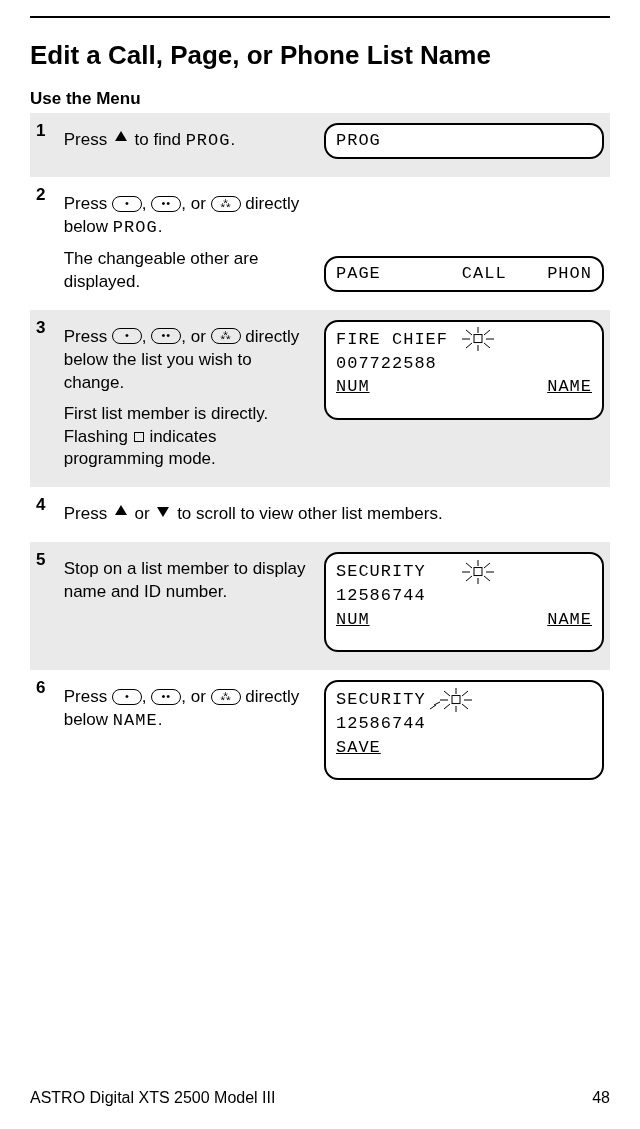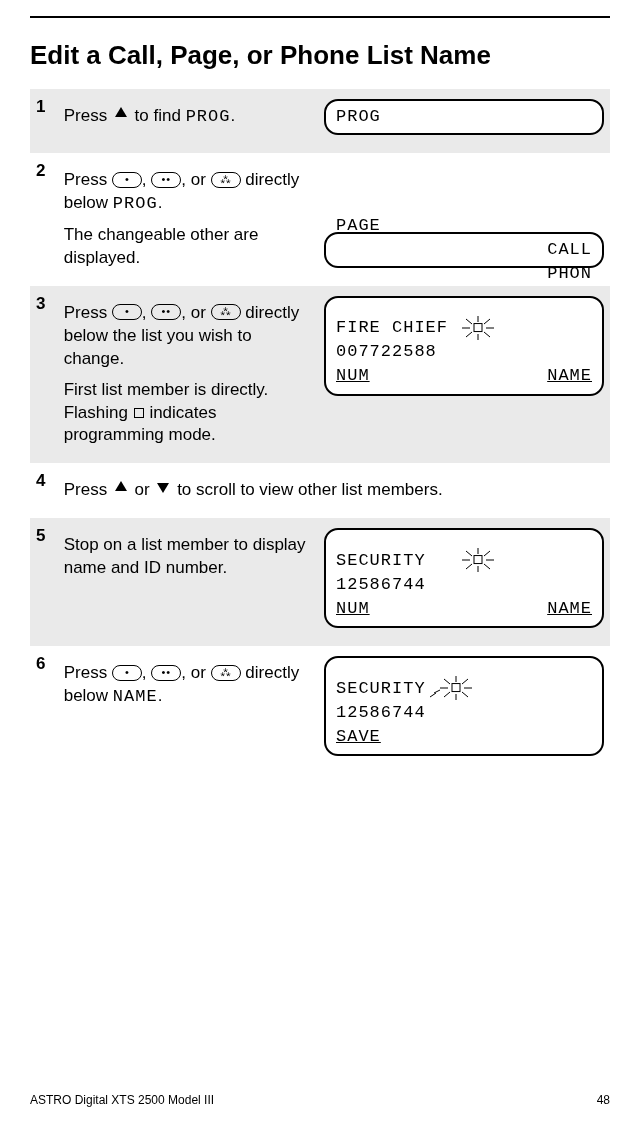--- a/index.html
+++ b/index.html
@@ -94,51 +94,52 @@
     border-radius: 14px;
     padding: 6px 10px;
     font-family: "Courier New", monospace;
     font-size: 17px;
     letter-spacing: 1px;
     line-height: 1.4;
     margin: 2px 0 10px 0;
     width: 280px;
   }
   .lcd .row { display: flex; justify-content: space-between; white-space: pre; text-decoration: underline; }
-  .lcd .row3 { display: flex; justify-content: space-between; flex-direction: column; }
+  .lcd .row3 { display: flex; justify-content: space-between; }
   .lcd .row3 span { flex: 1; }
   .lcd .row3 span:nth-child(2){ text-align: right; }
   .lcd .row3 span:nth-child(3){ text-align: right; }
   .lcd.single { height: 36px; display: flex; align-items: center; }
-  .lcd.tall { min-height: 100px; display: flex; flex-direction: column; justify-content: flex-end; }
+  .lcd.tall { min-height: 100px; display: flex; flex-direction: column; justify-content: flex-start; }
   .burst {
     display: inline-block; vertical-align: middle; position: relative;
     width: 52px; height: 18px; margin-left: 4px;
   }
   .burst .box {
     position: absolute; left: 50%; top: 50%;
     width: 9px; height: 9px; border: 1.5px solid #000;
     transform: translate(-50%, -55%); background: #fff;
   }
   .burst svg { position: absolute; left: 0; top: -6px; }
   .footer {
     position: absolute;
     bottom: 22px;
     left: 30px; right: 30px;
     display: flex; justify-content: space-between;
-    font-size: 12px;
+    font-size: 16px;
   }
 </style>
 </head>
 <body>
 
 <div class="page">
   <hr class="rule">
 
   <h2 class="title">Edit a Call, Page, or Phone List Name</h2>
+  <div class="subtitle">Use the Menu</div>
 
   <table class="steps">
 
     <tbody>
         <tr class="shaded">
       <td class="num">1</td>
       <td class="instr">
         <p class="para">
           <span>Press </span><span class="arrow-chip up"></span><span> to find </span><span class="mono">PROG</span><span>.</span>
         </p>

